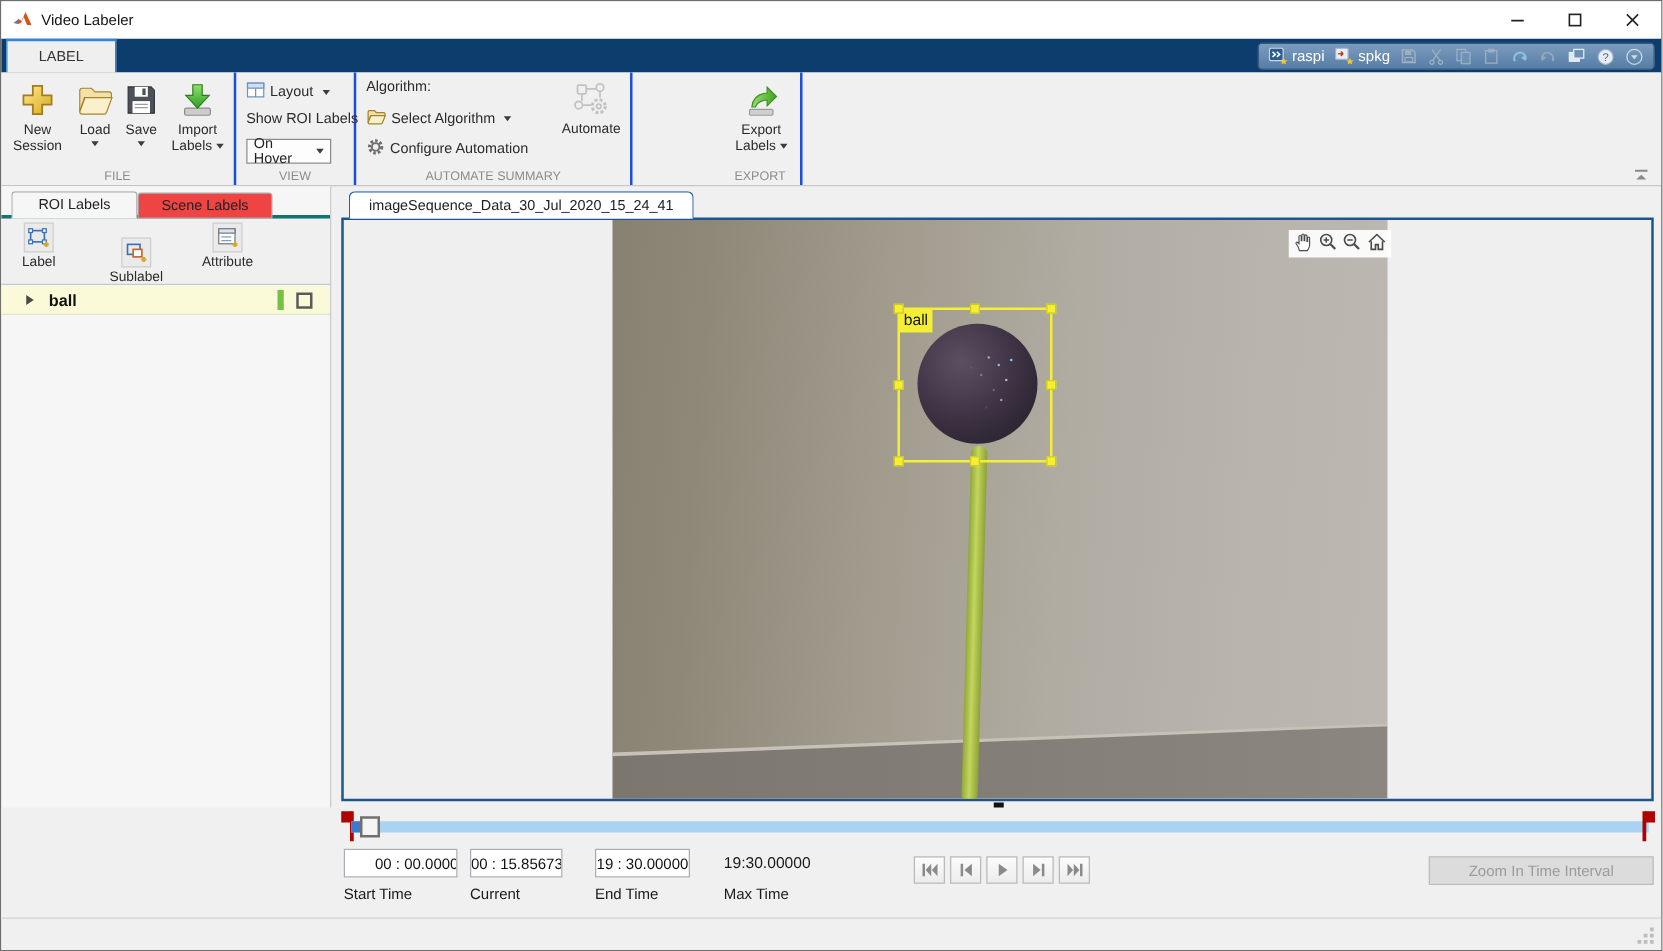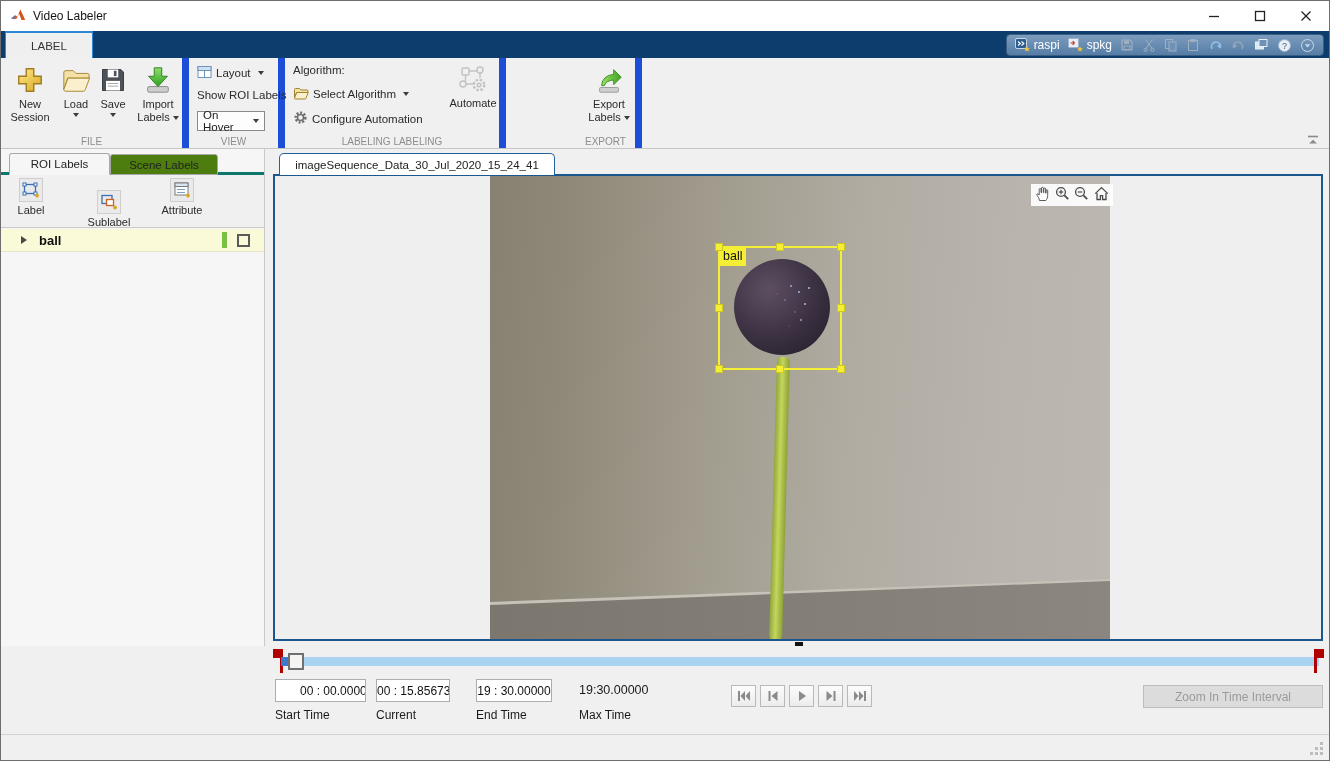--- a/index.html
+++ b/index.html
@@ -21,21 +21,21 @@
     border:1px solid #2f86d2;border-top:2px solid #2f86d2;border-bottom:none;
     display:flex;align-items:center;justify-content:center;font-size:11.5px;color:#333;}
   .quick-access{position:absolute;right:5px;top:3px;height:22px;border-radius:4px;
     background:linear-gradient(#7b9cbd,#567da6);border:1px solid #3a5d82;
     display:flex;align-items:center;gap:8px;padding:0 8px;color:#fff;font-size:12px;}
   .qa-item{display:flex;align-items:center;gap:3px;}
   .qa-icon{display:flex;align-items:center;}
 
   
   .toolstrip{position:absolute;left:0;top:57px;right:0;height:91px;background:#f0f0f0;border-bottom:1px solid #c6c6c6;}
-  .ts-sec{position:absolute;top:0;height:90px;border-right:7px solid #1d4ed8;}
+  .ts-sec{position:absolute;top:0;height:90px;border-right:2px solid #1d4ed8;}
   #sec-file{left:0;width:188px;}
   #sec-view{left:188px;width:96px;}
   #sec-automate{left:284px;width:221px;}
   #sec-summary{left:505px;width:70px;}
   #sec-export{left:575px;width:66px;}
   .sec-label{position:absolute;bottom:1px;left:0;right:0;text-align:center;font-size:10px;color:#8c8c8c;}
   .bigbtn{position:absolute;top:4px;display:flex;flex-direction:column;align-items:center;
     font-size:11px;color:#2b2b2b;line-height:13px;text-align:center;}
   .icon32{height:36px;display:flex;align-items:center;justify-content:center;}
   .b-new{left:6px;width:46px;}
@@ -58,21 +58,21 @@
   .b-summary{left:4px;width:62px;}
   .b-export{left:4px;width:58px;}
   .collapse-btn{position:absolute;right:8px;bottom:3px;width:16px;height:12px;border:none;background:none;padding:0;}
 
   
   .leftpanel{position:absolute;left:0;top:148px;width:264px;height:587px;background:#f6f6f6;border-right:1px solid #c9c9c9;}
   .lp-tabs{position:absolute;left:0;top:4px;right:0;height:22px;border-bottom:3px solid #0f766e;}
   .lp-tab{position:absolute;display:flex;align-items:center;justify-content:center;
     font-size:11.5px;color:#222;border:1px solid #a8a8a8;border-radius:3px 3px 0 0;}
   .lp-tab.active{left:8px;top:0;width:101px;height:22px;background:#f6f6f6;border-bottom:1px solid #f6f6f6;z-index:2;}
-  .lp-tab.inactive{left:109px;top:1px;width:108px;height:21px;background:#4d7c0f;}
+  .lp-tab.inactive{left:109px;top:1px;width:108px;height:21px;background:#ef4444;}
   .lp-toolbar{position:absolute;left:0;top:26px;right:0;height:53px;background:#f0f0f0;border-bottom:1px solid #c9c9c9;}
   .lp-btn{position:absolute;top:3px;display:flex;flex-direction:column;align-items:center;gap:2px;font-size:11px;color:#2b2b2b;}
   .lp-ico{width:24px;height:24px;background:#eaeaea;border:1px solid #cecece;display:flex;align-items:center;justify-content:center;}
   .lpb-label{left:6px;width:48px;}
   .lpb-sublabel{left:80px;width:56px;margin-top:12px;}
   .lpb-attr{left:152px;width:58px;}
   .roi-row{position:absolute;left:0;top:80px;right:0;height:23px;background:#fafad8;
     border-bottom:1px solid #e4e4cb;display:flex;align-items:center;}
   .tri{margin-left:20px;width:0;height:0;border-top:4px solid transparent;border-bottom:4px solid transparent;border-left:6px solid #4a4a4a;}
   .roi-name{margin-left:12px;font-weight:bold;font-size:13px;color:#111;flex:1;}
@@ -363,21 +363,21 @@
               <rect x="5" y="5" width="7" height="7" rx="1"></rect>
               <circle cx="23" cy="7" r="3"></circle>
               <circle cx="6" cy="21" r="3"></circle>
               <path d="M12 8 h8 M8.5 12 v6 M23 10 v5 M9 21 h7"></path>
               <circle cx="22" cy="22" r="5.2" stroke-dasharray="2.4 1.7" stroke-width="2.4"></circle>
               <circle cx="22" cy="22" r="1.8"></circle>
             </svg>
           </span>
         <span>Automate</span>
       </div>
-      <span class="sec-label">LABELING LABELING</span>
+      <span class="sec-label">AUTOMATE SUMMARY</span>
     </section>
 
 
     <section class="ts-sec" id="sec-export">
       <div class="bigbtn b-export">
         <span class="icon32">
             <svg width="30" height="30" viewBox="0 0 32 32">
               <rect x="6" y="24" width="20" height="5" rx="1" fill="#cfcfcf" stroke="#9a9a9a"></rect>
               <path d="M8 22 q1-11 13-12 V5 l8 8 -8 8 v-5 q-8 .5-10 6 Z" fill="url(#g-grn2)" stroke="#3f8f1f"></path>
             </svg>

